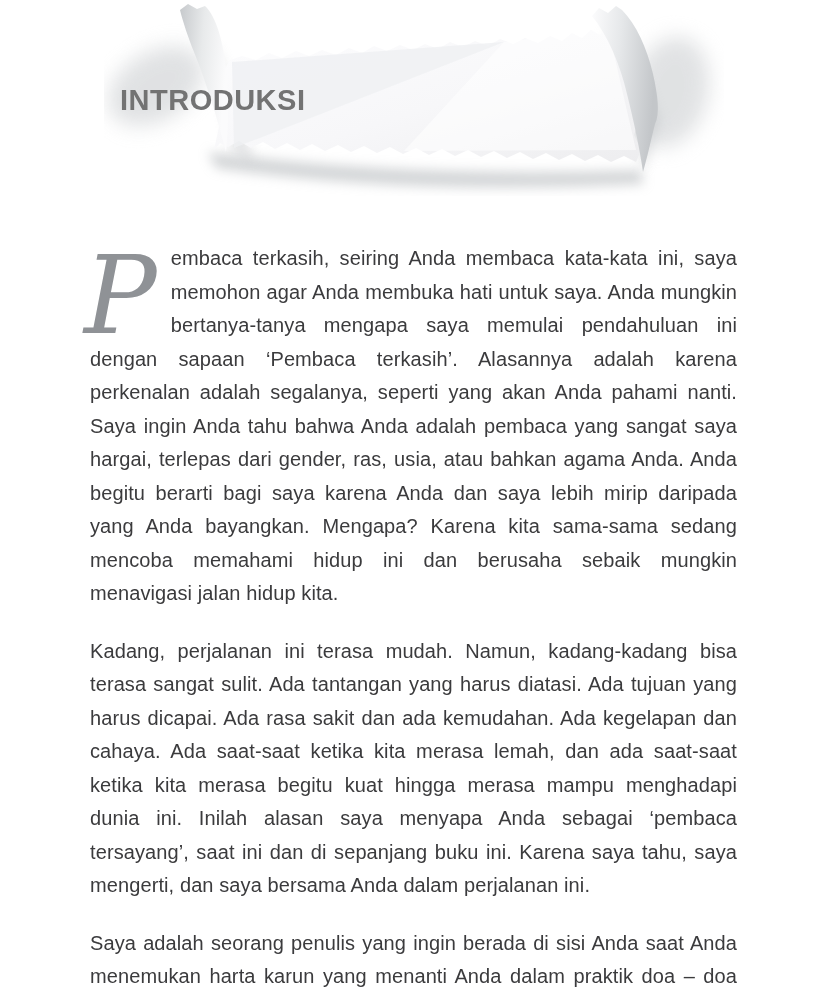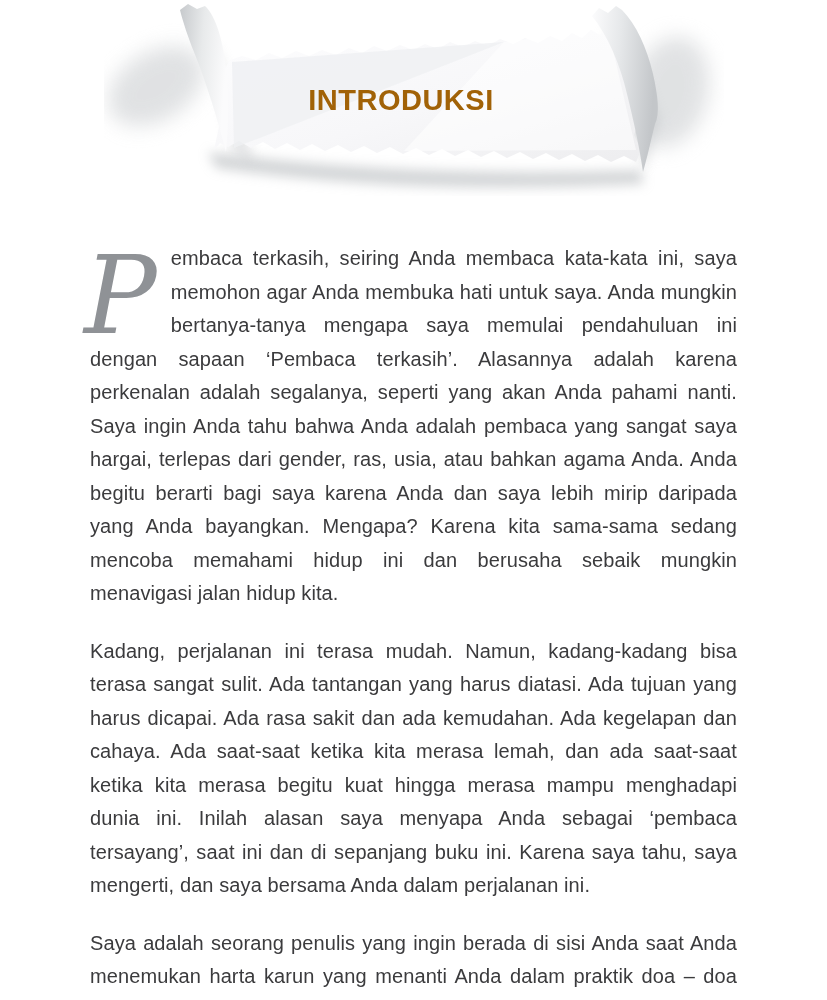--- a/index.html
+++ b/index.html
@@ -8,27 +8,27 @@
     overflow: hidden;
     background: #ffffff;
     font-family: "Liberation Sans", sans-serif;
   }
   .page { position: relative; width: 827px; height: 1000px; background: #fff; }
 
   
   .banner { position: relative; width: 827px; height: 196px; }
   .banner svg { position: absolute; left: 104px; top: 0; }
   .banner-title {
-    position: absolute; left: 91px; top: 84px; width: 620px;
-    text-align: center;
+    position: absolute; left: 120px; top: 84px; width: 620px;
+    text-align: left;
     font-family: "Liberation Sans", sans-serif;
     font-weight: bold;
     font-size: 29px;
     letter-spacing: 0.5px;
-    color: #a16207;
+    color: #737373;
   }
 
   
   .content {
     margin: 46px 90px 0 90px;
     text-align: justify;
     color: #3b3b3d;
     font-size: 20px;
     line-height: 33.5px;
     letter-spacing: 0.1px;

